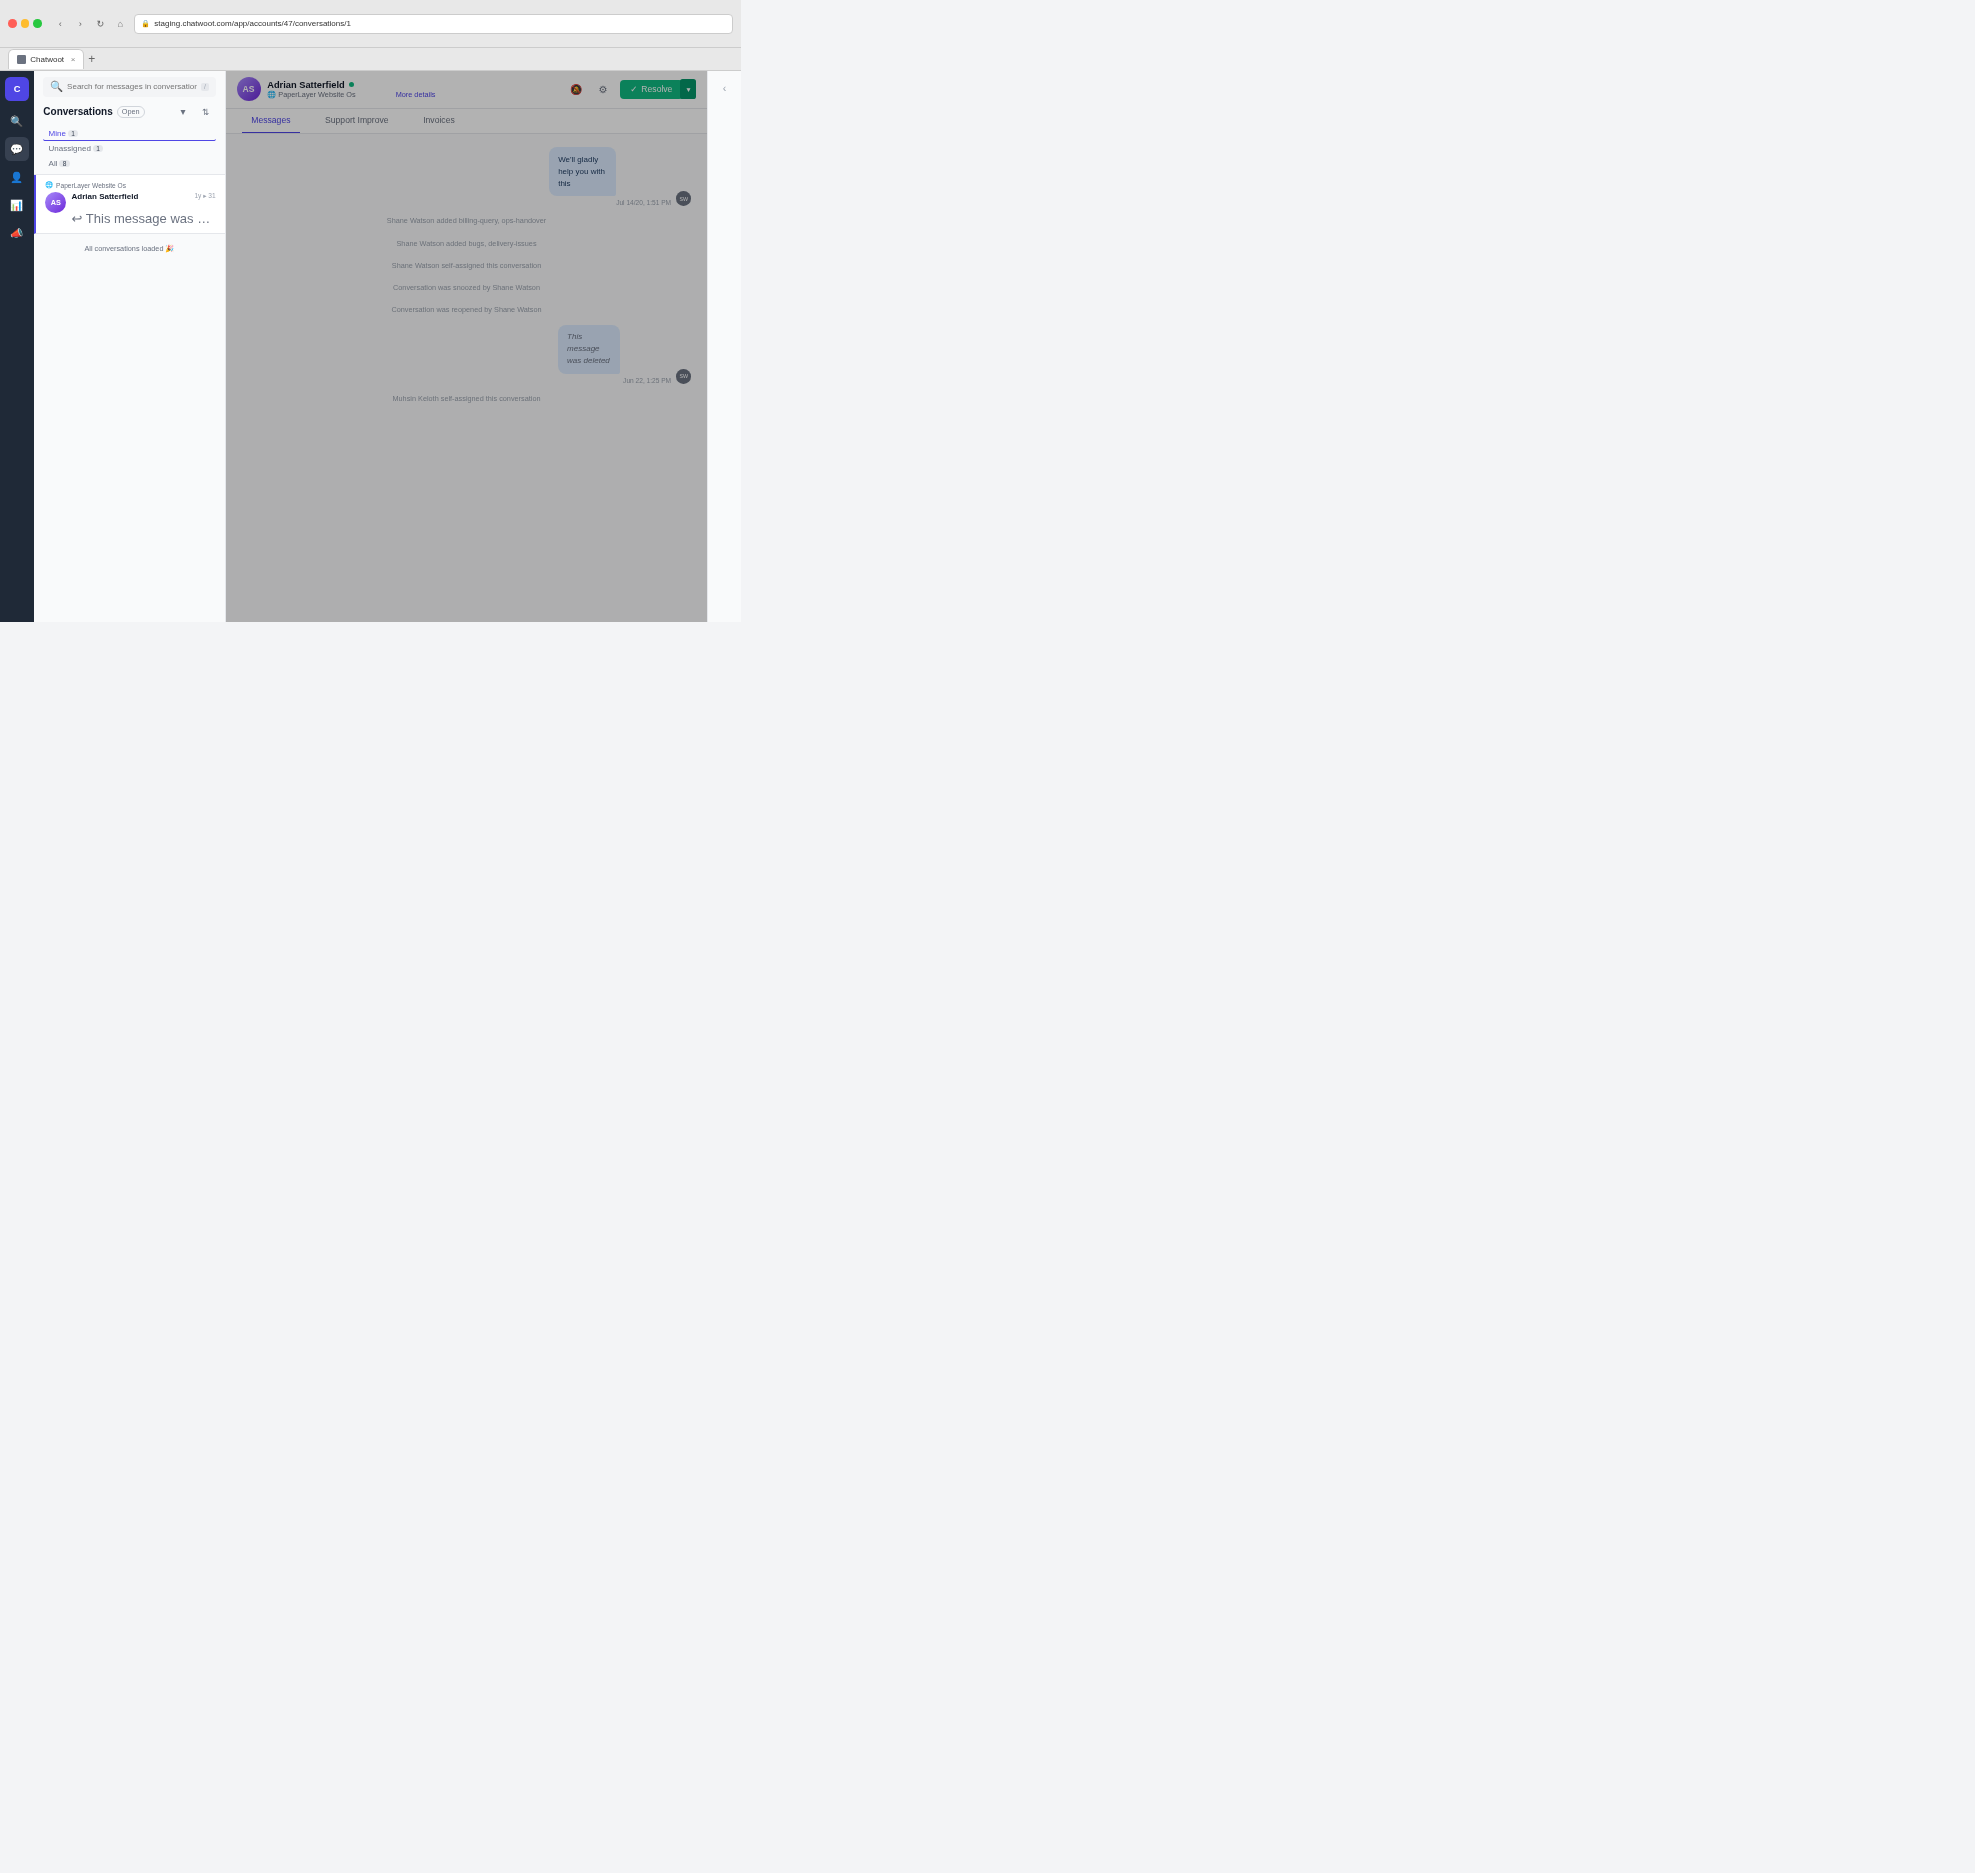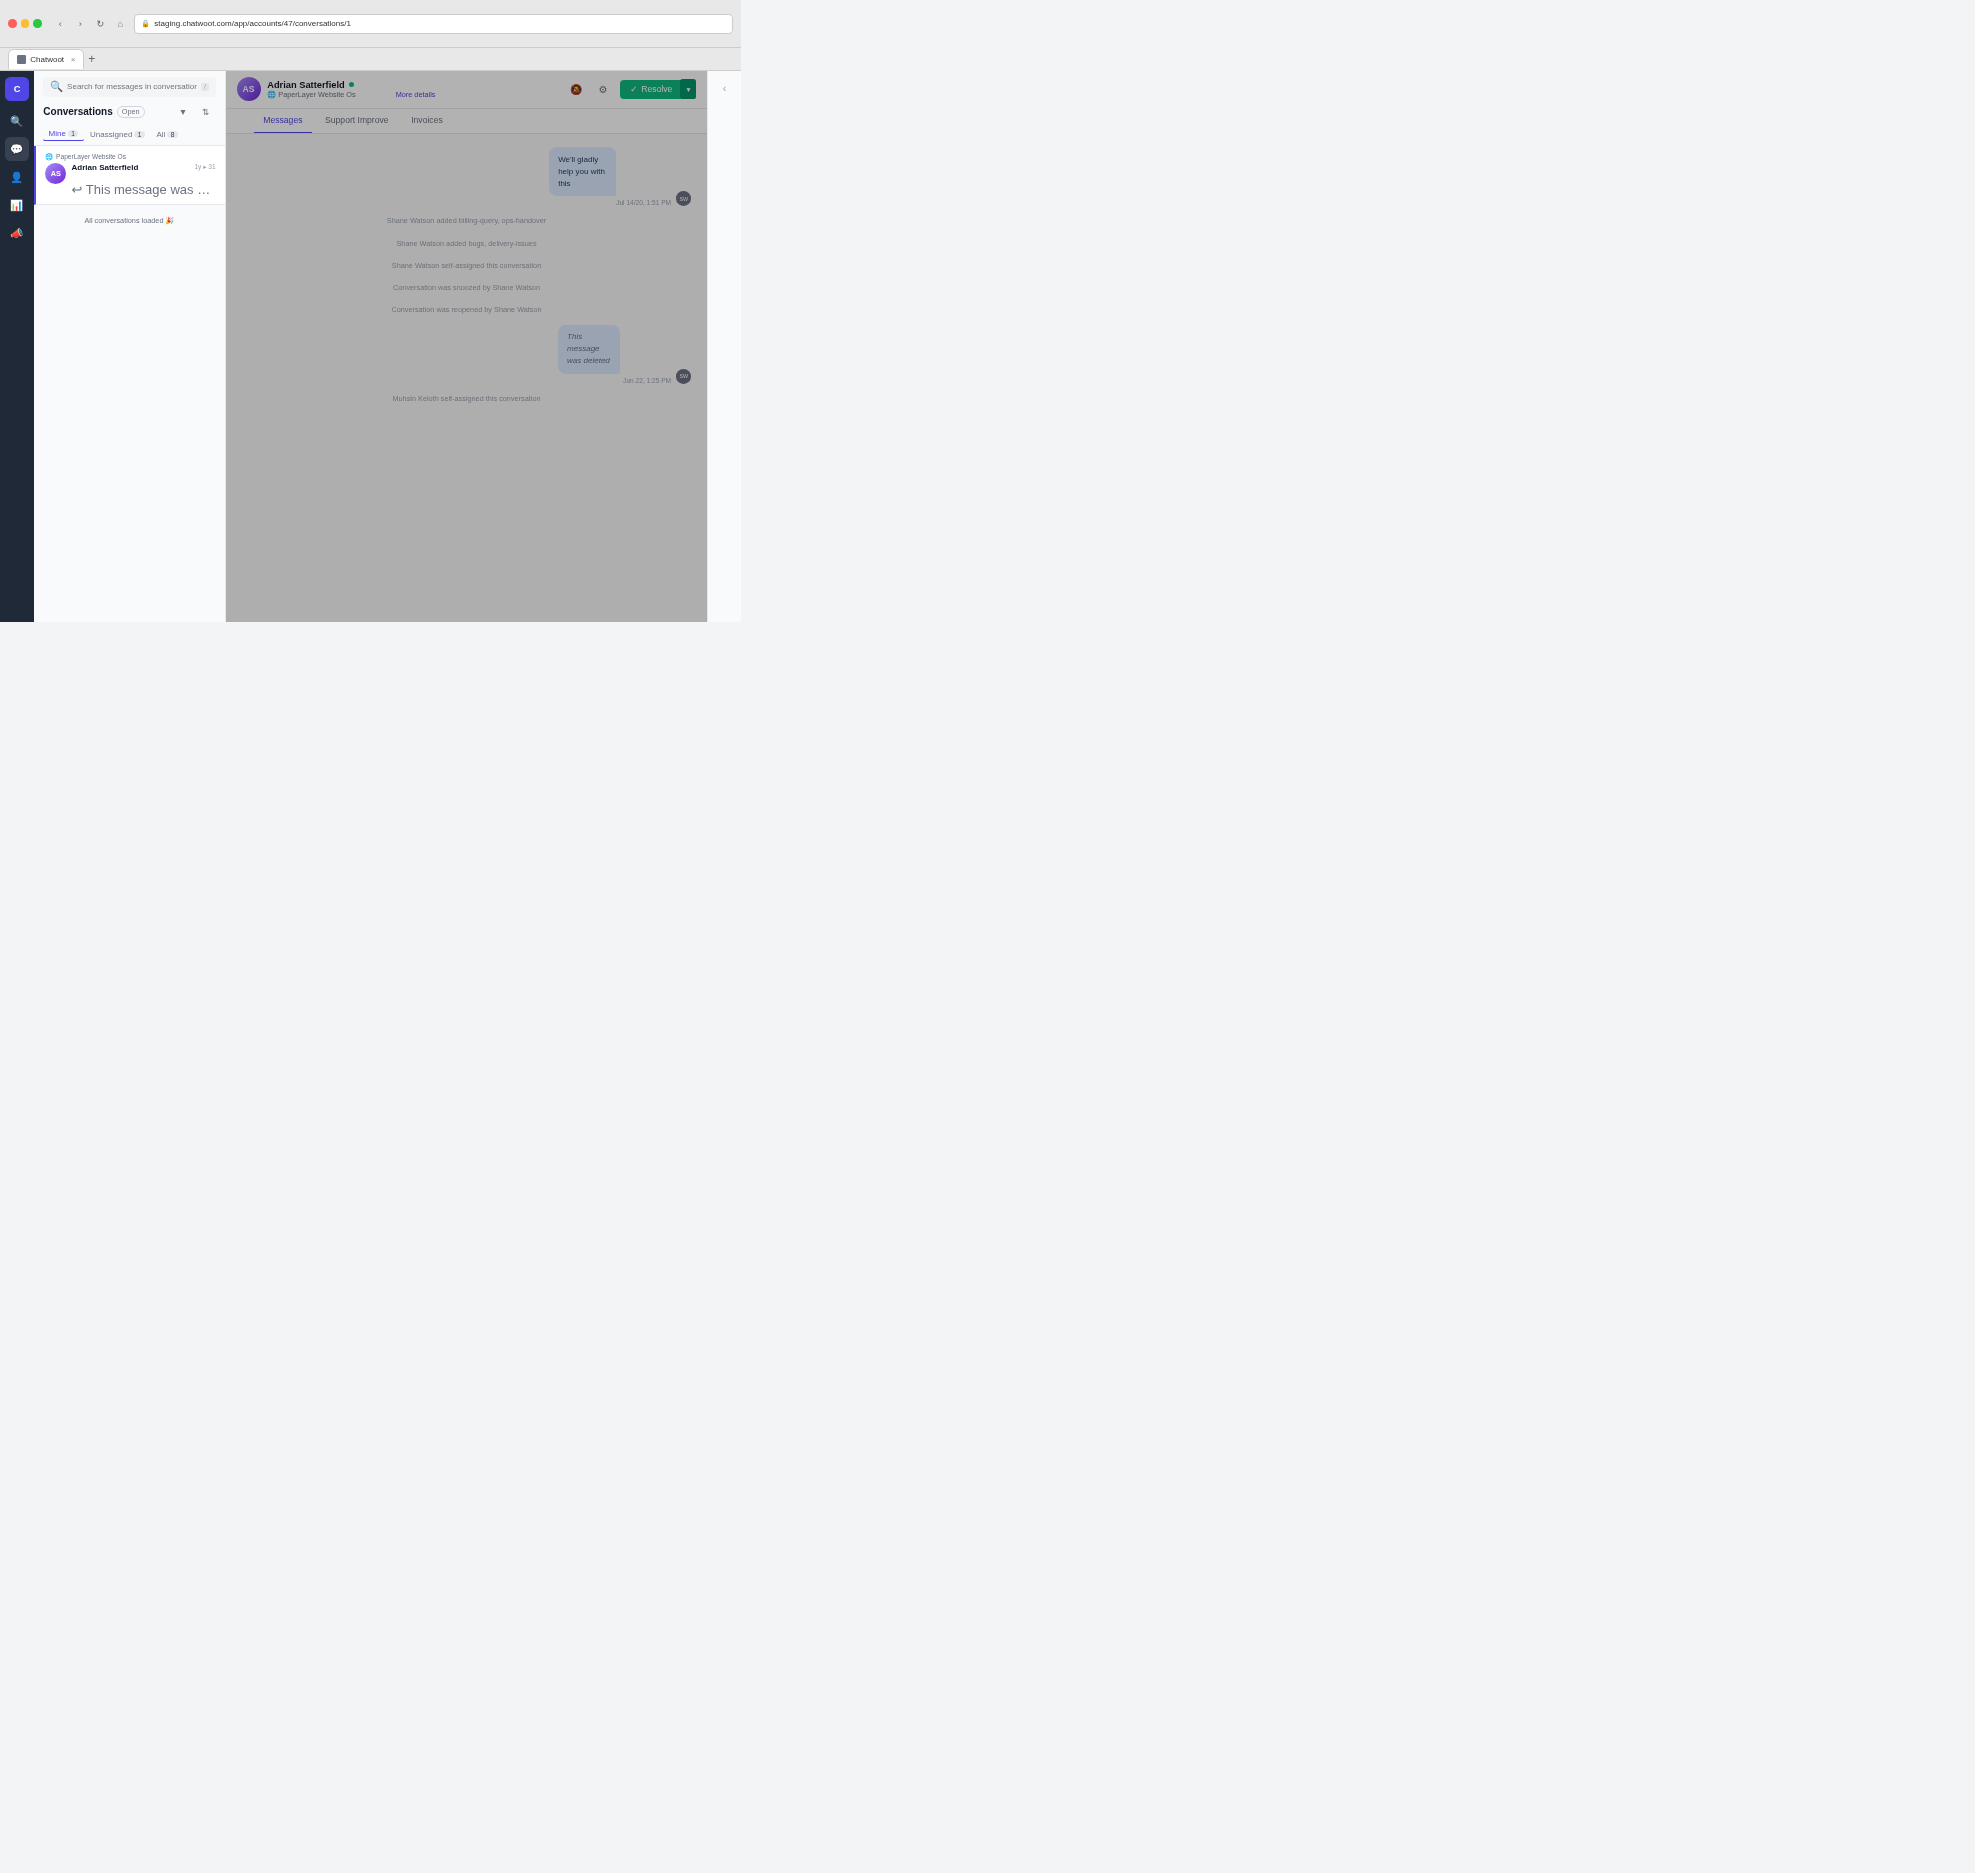--- a/index.html
+++ b/index.html
@@ -196,20 +196,21 @@
       color: #6b7280;
       font-weight: normal;
       border: 0.7px solid #d1d5db;
       padding: 0.7px 4px;
       border-radius: 6.6px;
     }
     .conv-tabs {
       display: flex;
       gap: 1.3px;
       padding: 2.6px 0 0;
+      flex-direction: column;
     }
     .conv-tab {
       font-size: 8px;
       padding: 2px 5.3px;
       border-radius: 2.6px;
       cursor: pointer;
       color: #6b7280;
       display: flex;
       align-items: center;
       gap: 2px;
@@ -371,23 +372,23 @@
       align-items: center;
       justify-content: center;
       color: #6b7280;
       font-size: 10px;
       cursor: pointer;
       border-radius: 2.6px;
     }
 
     .chat-nav-tabs {
       display: flex;
-      padding: 0 28px;
+      padding: 0 16px;
       border-bottom: 0.7px solid #e5e7eb;
-      gap: 4px;
+      gap: 16px;
     }
     .chat-nav-tab {
       padding: 6.6px 9.3px;
       font-size: 8.6px;
       color: #6b7280;
       cursor: pointer;
       border-bottom: 1.3px solid transparent;
     }
     .chat-nav-tab.active {
       color: #4f46e5;

